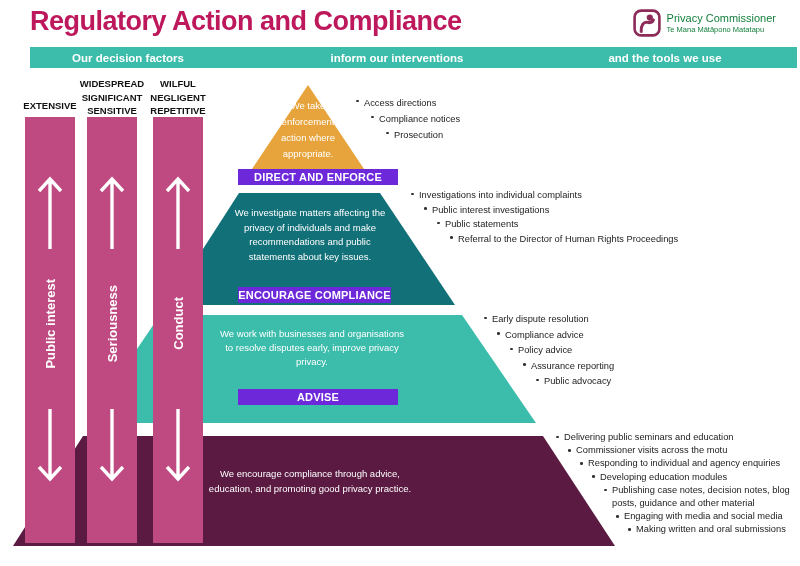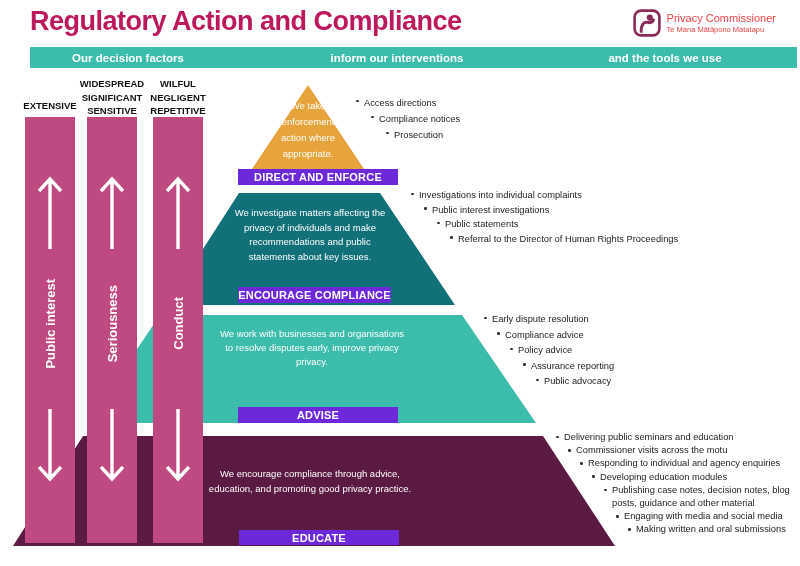--- a/index.html
+++ b/index.html
@@ -2,21 +2,21 @@
 <html><head>
 <meta charset="utf-8">
 <style>
   html,body{margin:0;padding:0;background:#fff;}
   .canvas{position:relative;width:800px;height:566px;background:#fff;overflow:hidden;
           font-family:"Liberation Sans","DejaVu Sans",sans-serif;}
 
   .title{position:absolute;left:30px;top:6px;margin:0;font-size:27px;font-weight:bold;
          color:#be185d;letter-spacing:-0.5px;white-space:nowrap;}
 
-  .logo{position:absolute;right:24px;top:9px;display:flex;align-items:center;gap:6px;color:#ef4444;}
+  .logo{position:absolute;right:24px;top:9px;display:flex;align-items:center;gap:6px;color:#15803d;}
   .logo-name{font-size:11px;line-height:13px;}
   .logo-maori{font-size:7.5px;line-height:9px;}
 
   .header-band{position:absolute;left:30px;top:47px;width:745px;height:21px;background:#3cbcab;padding-left:22px;}
   .header-band span{position:absolute;top:50%;transform:translate(-50%,-50%);color:#fff;
                     font-weight:bold;font-size:11.5px;white-space:nowrap;}
 
   
   .lvl{position:absolute;z-index:1;}
   #lvl-enforce {left:250px;top:85px;width:116px;height:87px;background:#e7a43c;
@@ -31,21 +31,21 @@
   .desc{position:absolute;z-index:3;color:#fff;font-size:9.5px;text-align:center;}
   #desc-0{left:258px;top:98px; width:100px;line-height:16px;}
   #desc-1{left:210px;top:206px;width:200px;line-height:14.5px;}
   #desc-2{left:207px;top:327px;width:210px;line-height:14px;}
   #desc-3{left:200px;top:467px;width:220px;line-height:14.5px;}
 
   .band{position:absolute;z-index:4;background:#6d28d9;color:#fff;font-weight:bold;font-size:11px;
         display:flex;align-items:center;justify-content:center;letter-spacing:0.2px;white-space:nowrap;}
   #band-0{left:238px;top:169px;width:160px;height:16px;}
   #band-1{left:238px;top:287px;width:153px;height:16px;}
-  #band-2{left:238px;top:407px;width:160px;height:16px;}
+  #band-2{left:238px;top:389px;width:160px;height:16px;}
   #band-3{left:239px;top:530px;width:160px;height:15px;}
 
   
   .tools{position:absolute;z-index:3;color:#1c1c1c;font-size:9.3px;}
   #tools-0{left:355px;top:95px; --step:15px;line-height:16px;}
   #tools-1{left:410px;top:188px;--step:13px;line-height:14.5px;}
   #tools-2{left:483px;top:312px;--step:13px;line-height:15.5px;}
   #tools-3{left:555px;top:431px;--step:12px;line-height:13.2px;width:252px;}
   .tool{position:relative;padding-left:9px;}
   .tool::before{content:"";position:absolute;left:1px;top:0.52em;width:2.6px;height:2.6px;
@@ -119,21 +119,20 @@
     <div>privacy.</div>
   </div>
   <div class="desc" id="desc-3">
     <div>We encourage compliance through advice,</div>
     <div>education, and promoting good privacy practice.</div>
   </div>
 
   <div class="band" id="band-0">DIRECT AND ENFORCE</div>
   <div class="band" id="band-1">ENCOURAGE COMPLIANCE</div>
   <div class="band" id="band-2">ADVISE</div>
-  <div class="band" id="band-3">EDUCATE</div>
 
   <div class="tools" id="tools-0">
     <div class="tool i0">Access directions</div>
     <div class="tool i1">Compliance notices</div>
     <div class="tool i2">Prosecution</div>
   </div>
   <div class="tools" id="tools-1">
     <div class="tool i0">Investigations into individual complaints</div>
     <div class="tool i1">Public interest investigations</div>
     <div class="tool i2">Public statements</div>

